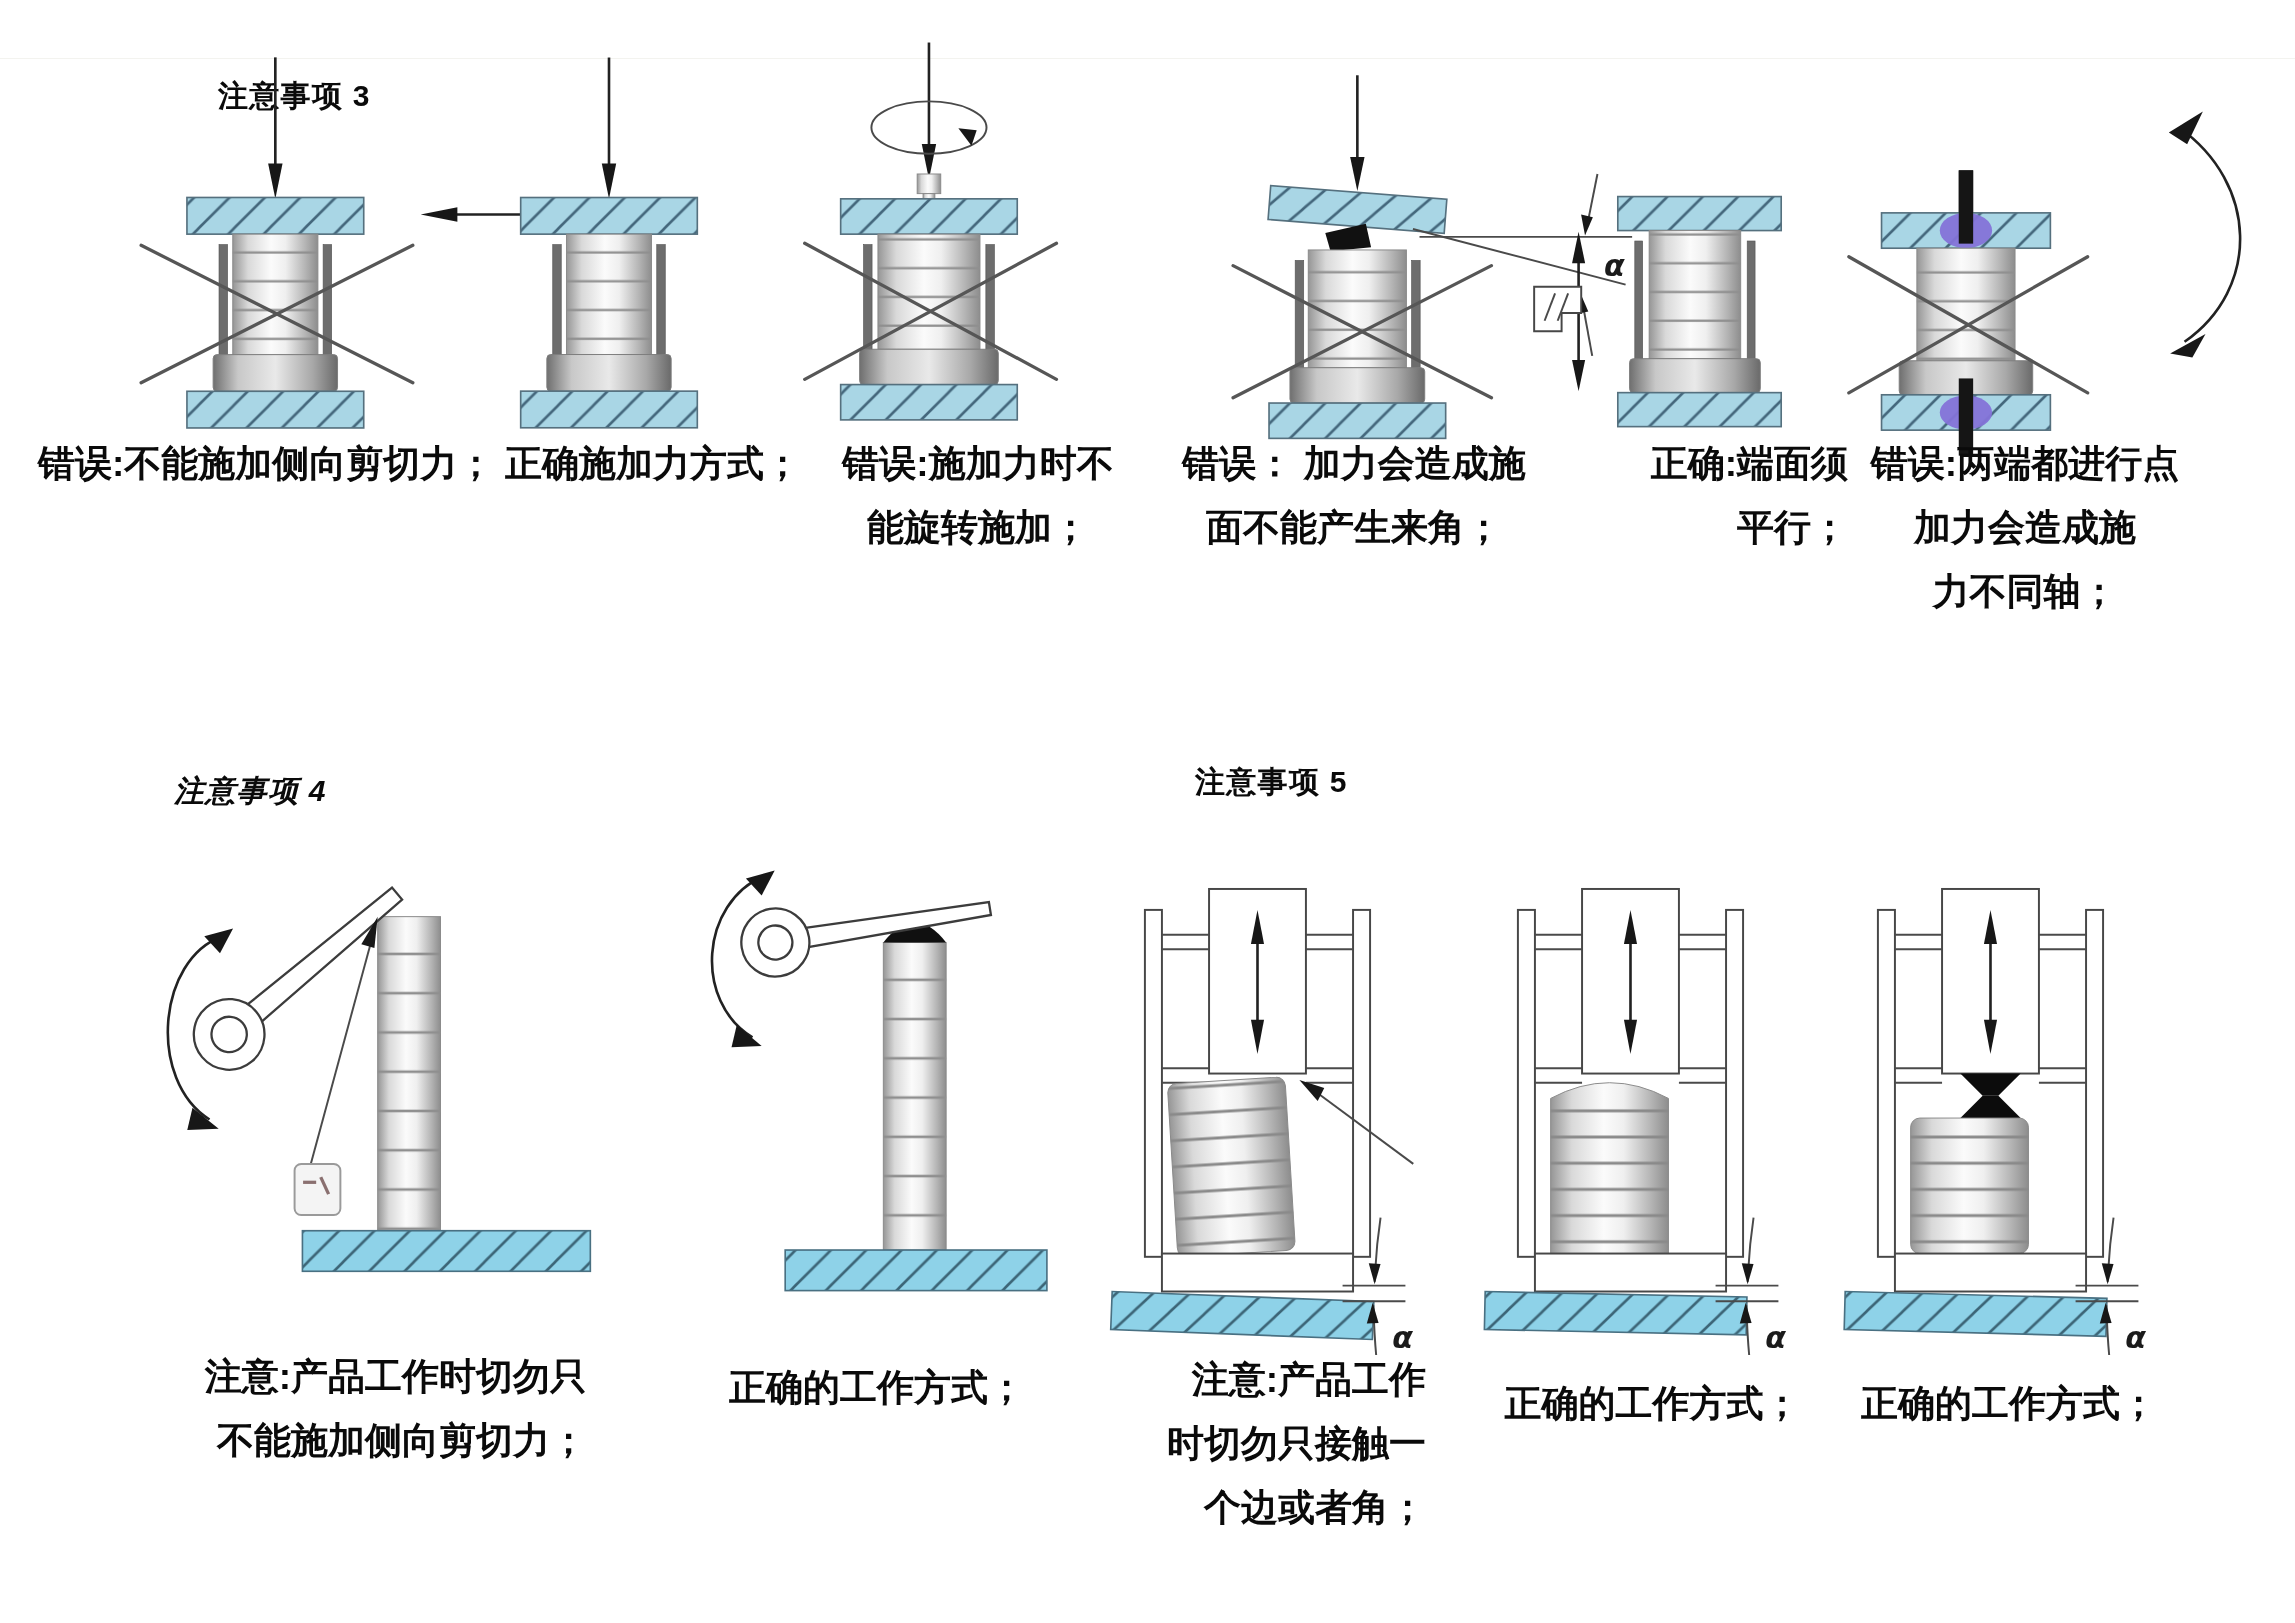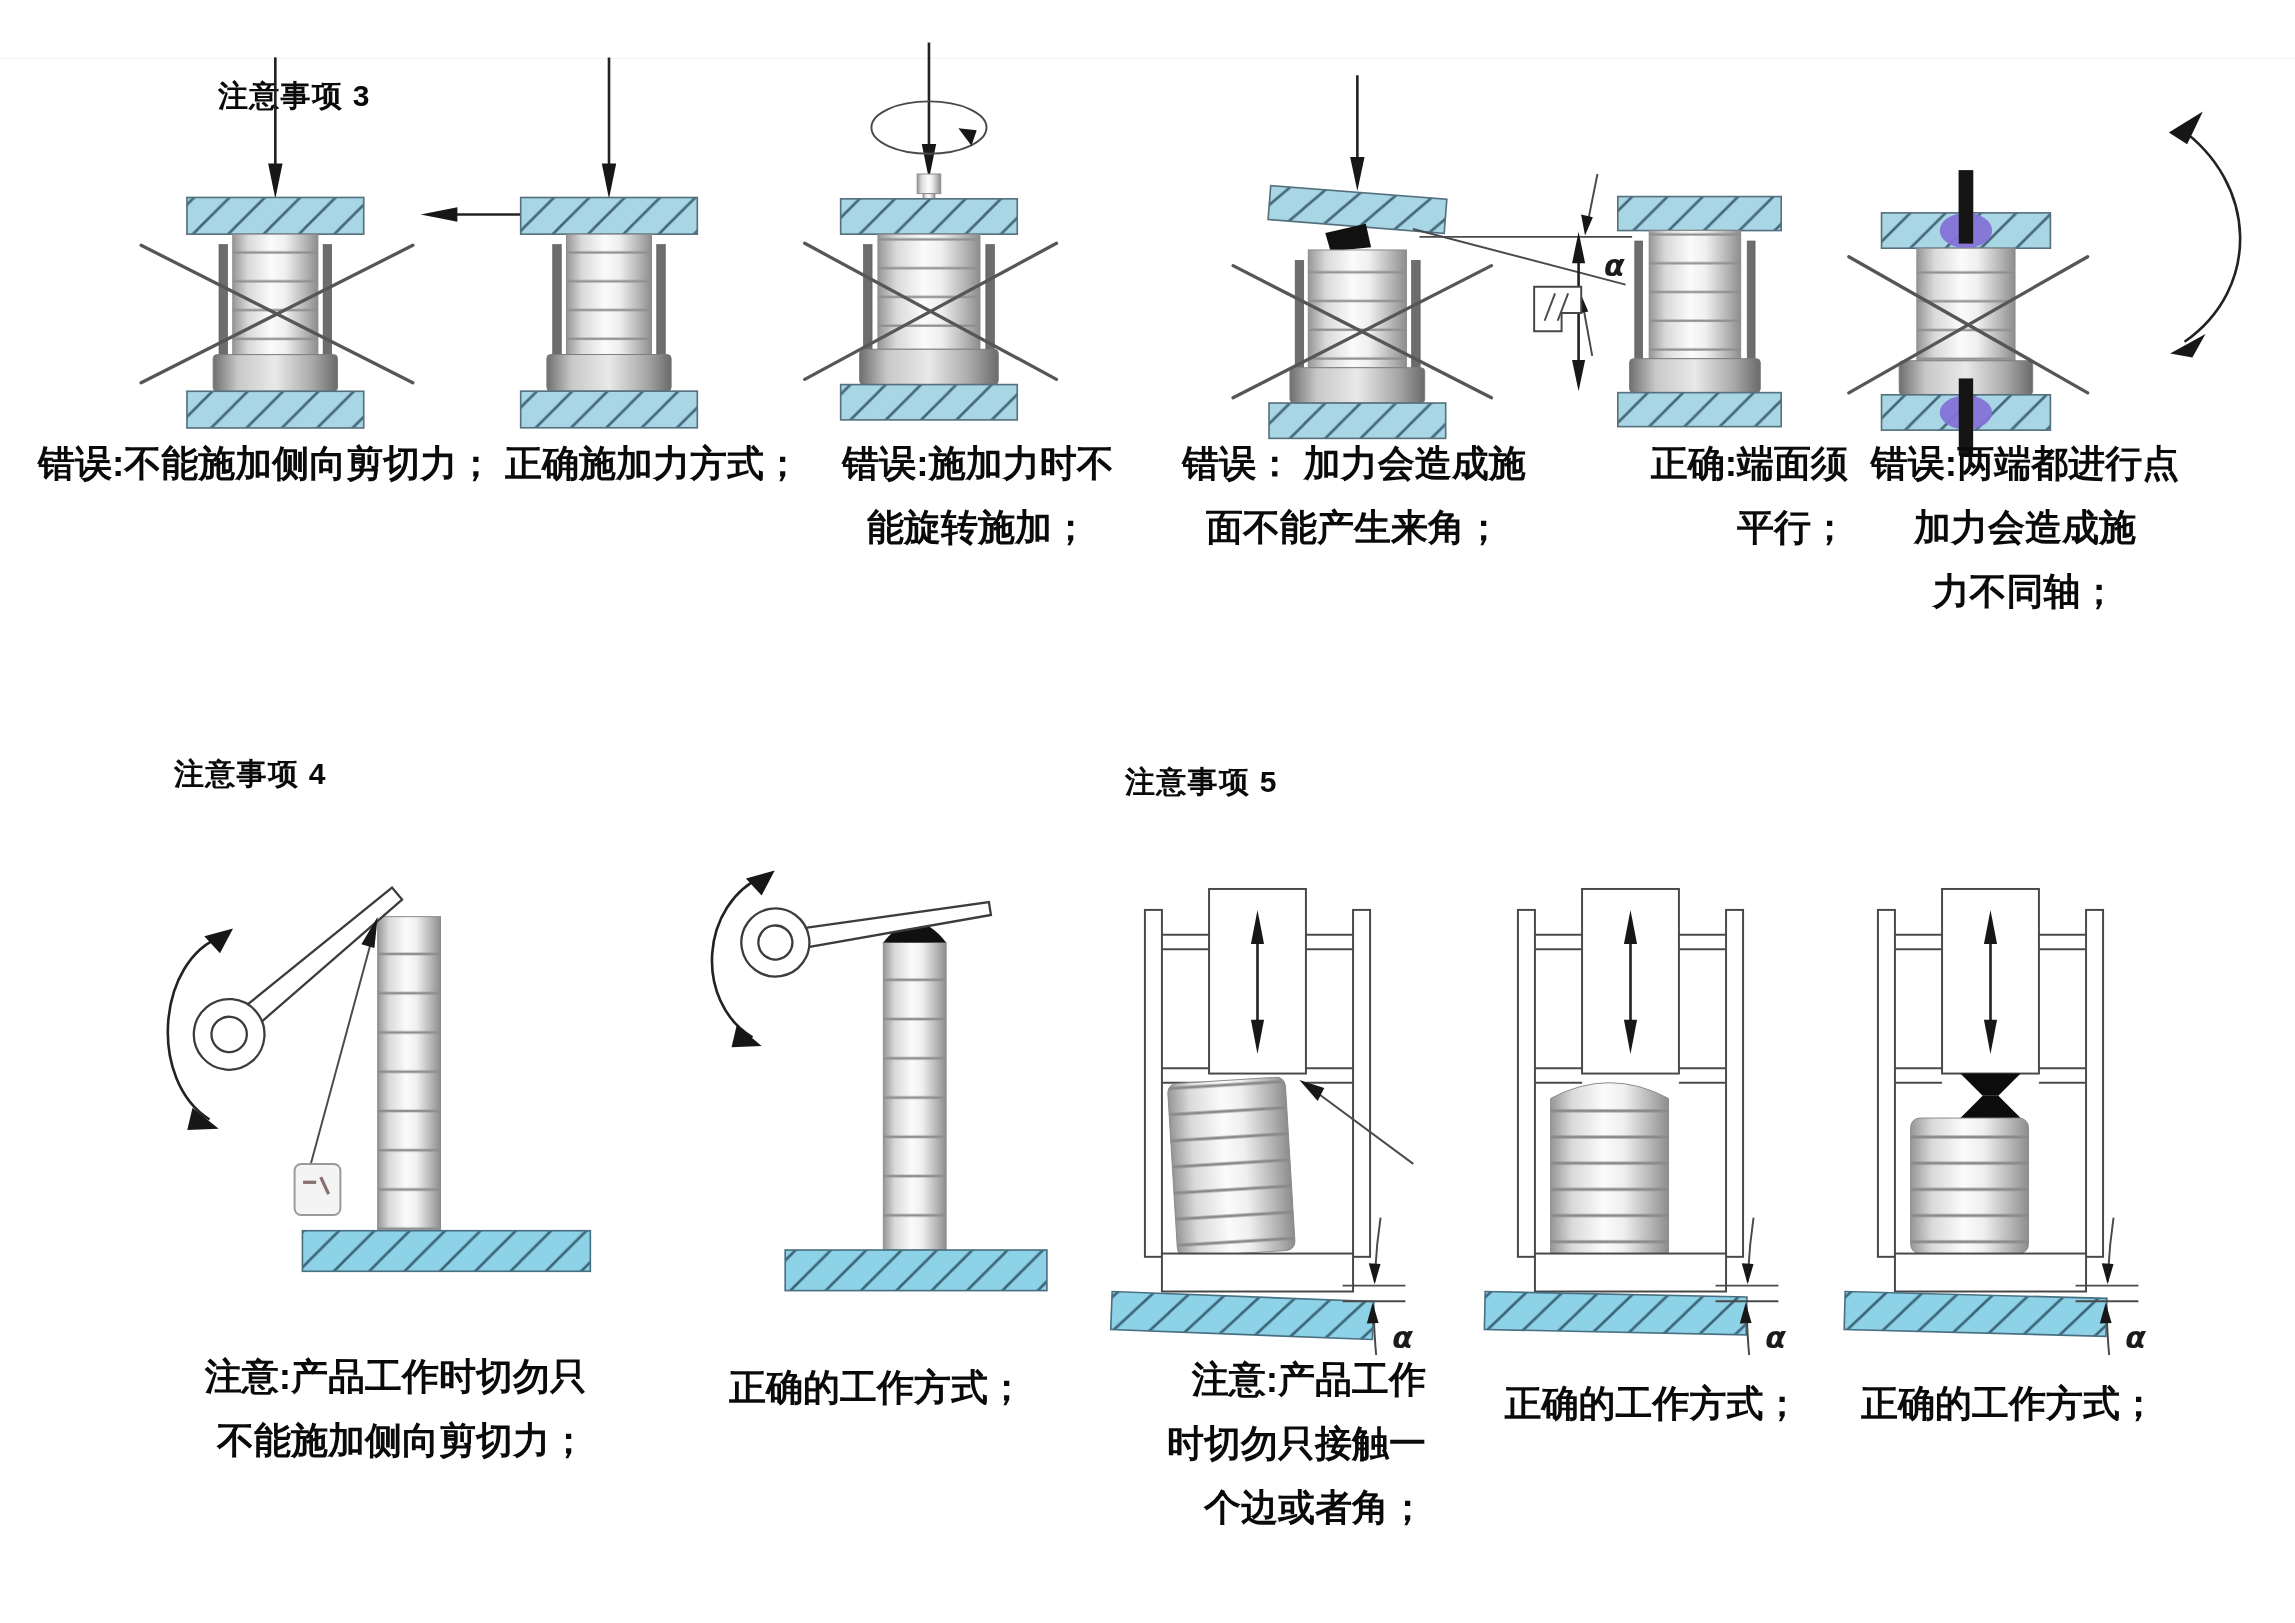--- a/index.html
+++ b/index.html
@@ -196,21 +196,21 @@
   <div class="cap" style="left:1567px;top:432px;width:281px;text-align:right;">
     <div>正确:端面须</div>
     <div>平行；</div>
   </div>
   <div class="cap" style="left:1842px;top:432px;width:366px;text-align:center;">
     <div>错误:两端都进行点</div>
     <div>加力会造成施</div>
     <div>力不同轴；</div>
   </div>
 
-  <div class="heading" style="left:174px;top:754px;">注意事项 4</div>
+  <div class="heading" style="left:174px;top:771px;font-style:italic;">注意事项 4</div>
 
   <svg class="fig" style="left:131px;top:838px;" width="530" height="491" viewBox="0 0 810 750">
     <rect class="cyl" x="377" y="120" width="96" height="480"></rect>
     <rect class="segs60" x="377" y="120" width="96" height="480"></rect>
     <rect class="plateB" x="262" y="600" width="440" height="62"></rect>
     <g transform="translate(150,300) rotate(-40)">
       <polygon class="lever" points="48,-17 335,-12 335,12 48,17"></polygon>
       <circle class="lever" cx="0" cy="0" r="54"></circle>
       <circle class="lever" cx="0" cy="0" r="27"></circle>
     </g>
@@ -232,21 +232,21 @@
     <g transform="translate(135,120) rotate(-9)">
       <polygon class="lever" points="46,-15 332,-10 332,10 46,15"></polygon>
       <circle class="lever" cx="0" cy="0" r="52"></circle>
       <circle class="lever" cx="0" cy="0" r="26"></circle>
     </g>
     <path class="aline" d="M 118,-22 C 20,20 10,170 100,225" transform="translate(0,40)"></path>
     <polygon class="ahead" points="134,10 90,22 114,48"></polygon>
     <polygon class="ahead" points="114,278 76,246 68,280"></polygon>
   </svg>
 
-  <div class="heading" style="left:1125px;top:762px;">注意事项 5</div>
+  <div class="heading" style="left:1195px;top:762px;">注意事项 5</div>
 
   <svg class="fig" style="left:1099px;top:851px;" width="406" height="504" viewBox="0 0 620 770">
     <rect class="frame" x="70" y="90" width="26" height="530"></rect>
     <rect class="frame" x="388" y="90" width="26" height="530"></rect>
     <line class="thin" x1="96" y1="128" x2="168" y2="128"></line>
       <line class="thin" x1="96" y1="150" x2="168" y2="150"></line>
     <line class="thin" x1="316" y1="128" x2="388" y2="128"></line>
       <line class="thin" x1="316" y1="150" x2="388" y2="150"></line>
     <line class="thin" x1="96" y1="332" x2="168" y2="332"></line>
       <line class="thin" x1="96" y1="354" x2="168" y2="354"></line>

